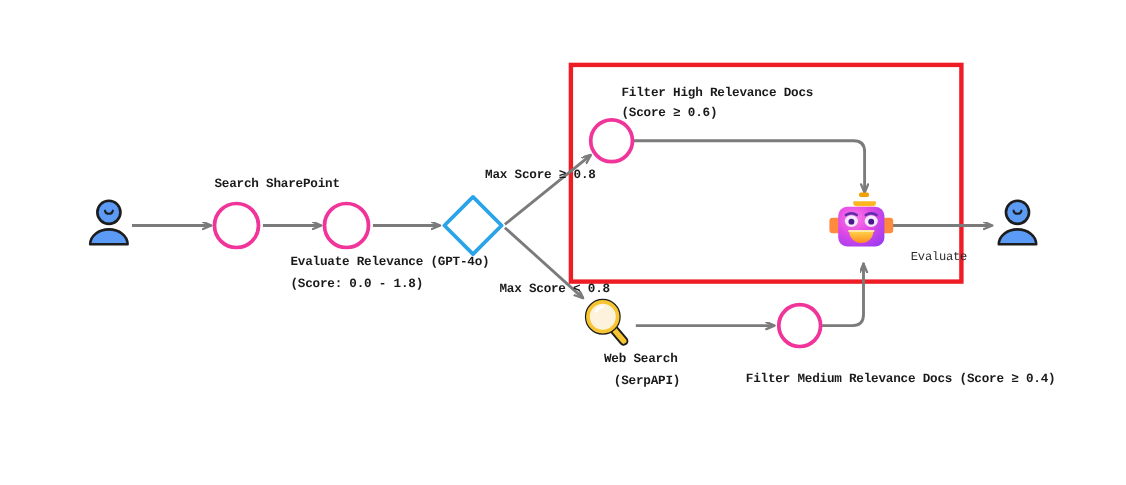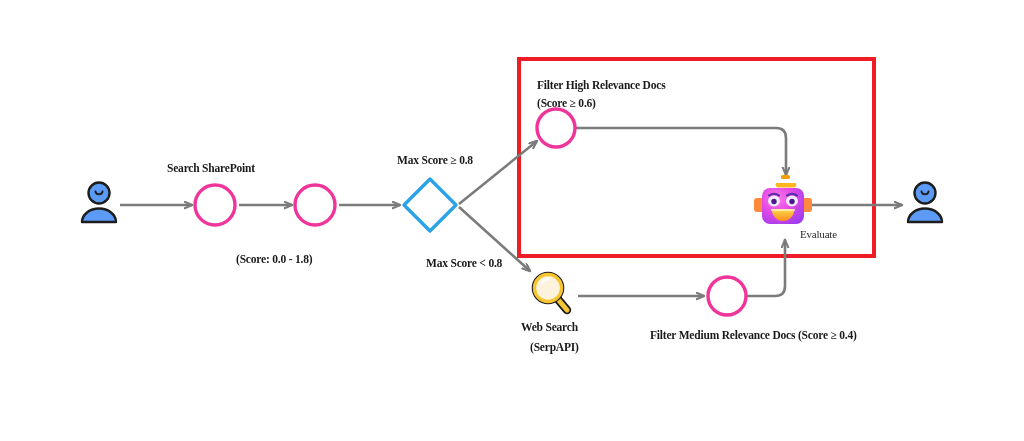--- a/index.html
+++ b/index.html
@@ -19,27 +19,28 @@
   }
   svg.layer {
     position: absolute;
     left: 0;
     top: 0;
     width: 1024px;
     height: 441px;
   }
   .lbl {
     position: absolute;
-    font-family: Liberation Serif, serif;
+    font-family: Liberation Mono, monospace;
     font-weight: bold;
     font-size: 11.5px;
     color: #1a1a1a;
     white-space: nowrap;
     letter-spacing: -0.2px;
     line-height: 20px;
+    margin-left: 28px;
   }
   .lbl.plain {
     font-weight: normal;
     color: #2b2b2b;
     font-size: 11px;
   }
 </style>
 </head>
 <body>
 
@@ -129,33 +130,34 @@
       <path d="M769,195.5 q5,-3.2 10,0" fill="none" stroke="#5c2ea8" stroke-width="2.1" stroke-linecap="round"></path>
       <path d="M787,195.5 q5,-3.2 10,0" fill="none" stroke="#5c2ea8" stroke-width="2.1" stroke-linecap="round"></path>
 
       <path d="M772,210 h22 a11,11 0 0 1 -22,0 z" fill="url(#mouthGrad)"></path>
       <path d="M772,210 h22" stroke="#ffe9a8" stroke-width="2" stroke-linecap="round"></path>
     </g>
   </svg>
 
   <div class="lbl" style="left:167px; top:158px;">Search SharePoint</div>
 
+  <div class="lbl" style="left:236px; top:229px;">Evaluate Relevance (GPT-4o)</div>
 
   <div class="lbl" style="left:236px; top:249px;">(Score: 0.0 - 1.8)</div>
 
-  <div class="lbl" style="left:397px; top:150px;">Max Score ≥ 0.8</div>
+  <div class="lbl" style="left:413px; top:150px;">Max Score ≥ 0.8</div>
 
   <div class="lbl" style="left:426px; top:253px;">Max Score &lt; 0.8</div>
 
   <div class="lbl" style="left:537px; top:75px;">Filter High Relevance Docs</div>
 
   <div class="lbl" style="left:537px; top:93px;">(Score ≥ 0.6)</div>
 
   <div class="lbl" style="left:521px; top:317px;text-align:right;">Web Search</div>
 
   <div class="lbl" style="left:530px; top:337px;">(SerpAPI)</div>
 
-  <div class="lbl" style="left:650px; top:325px;">Filter Medium Relevance Docs (Score ≥ 0.4)</div>
+  <div class="lbl" style="left:650px; top:335px;">Filter Medium Relevance Docs (Score ≥ 0.4)</div>
 
 
   <div class="lbl plain" style="left:800px; top:224px;">Evaluate</div>
 
 </div>
 
 </body></html>

